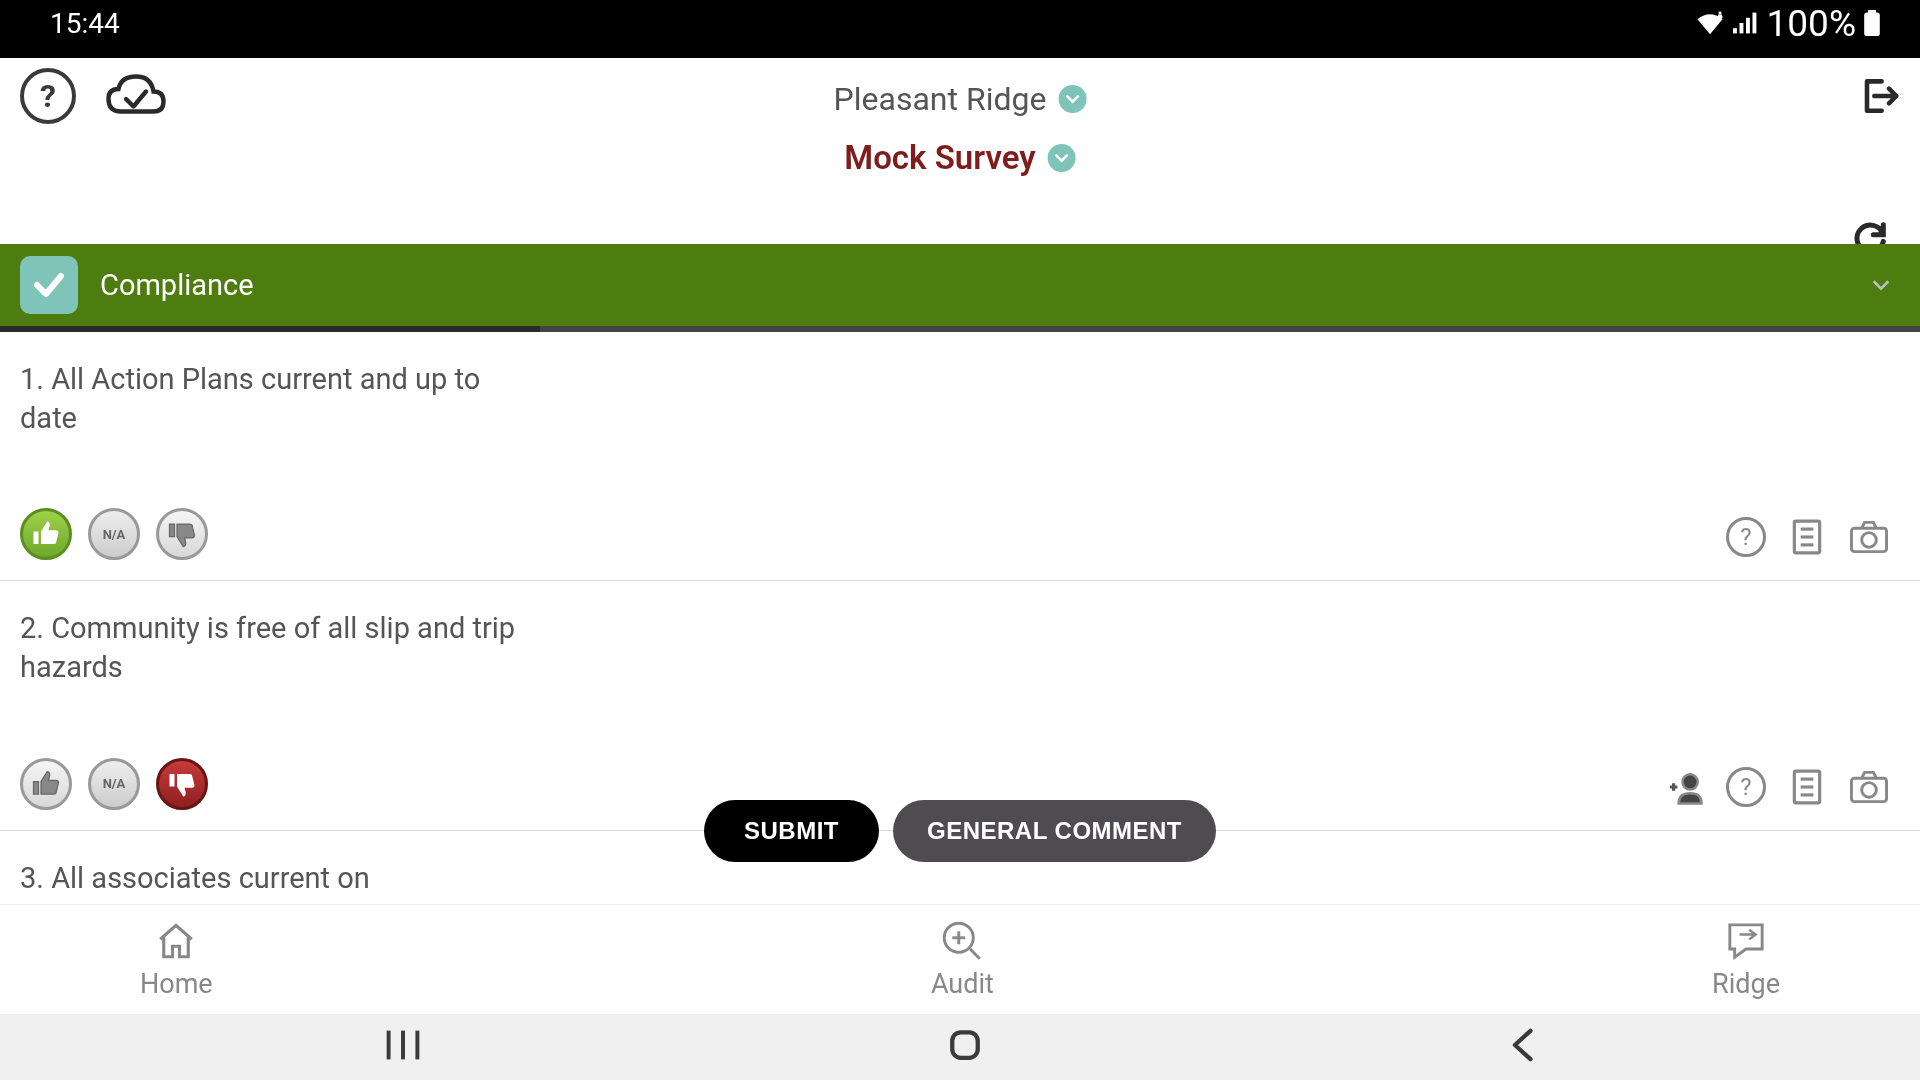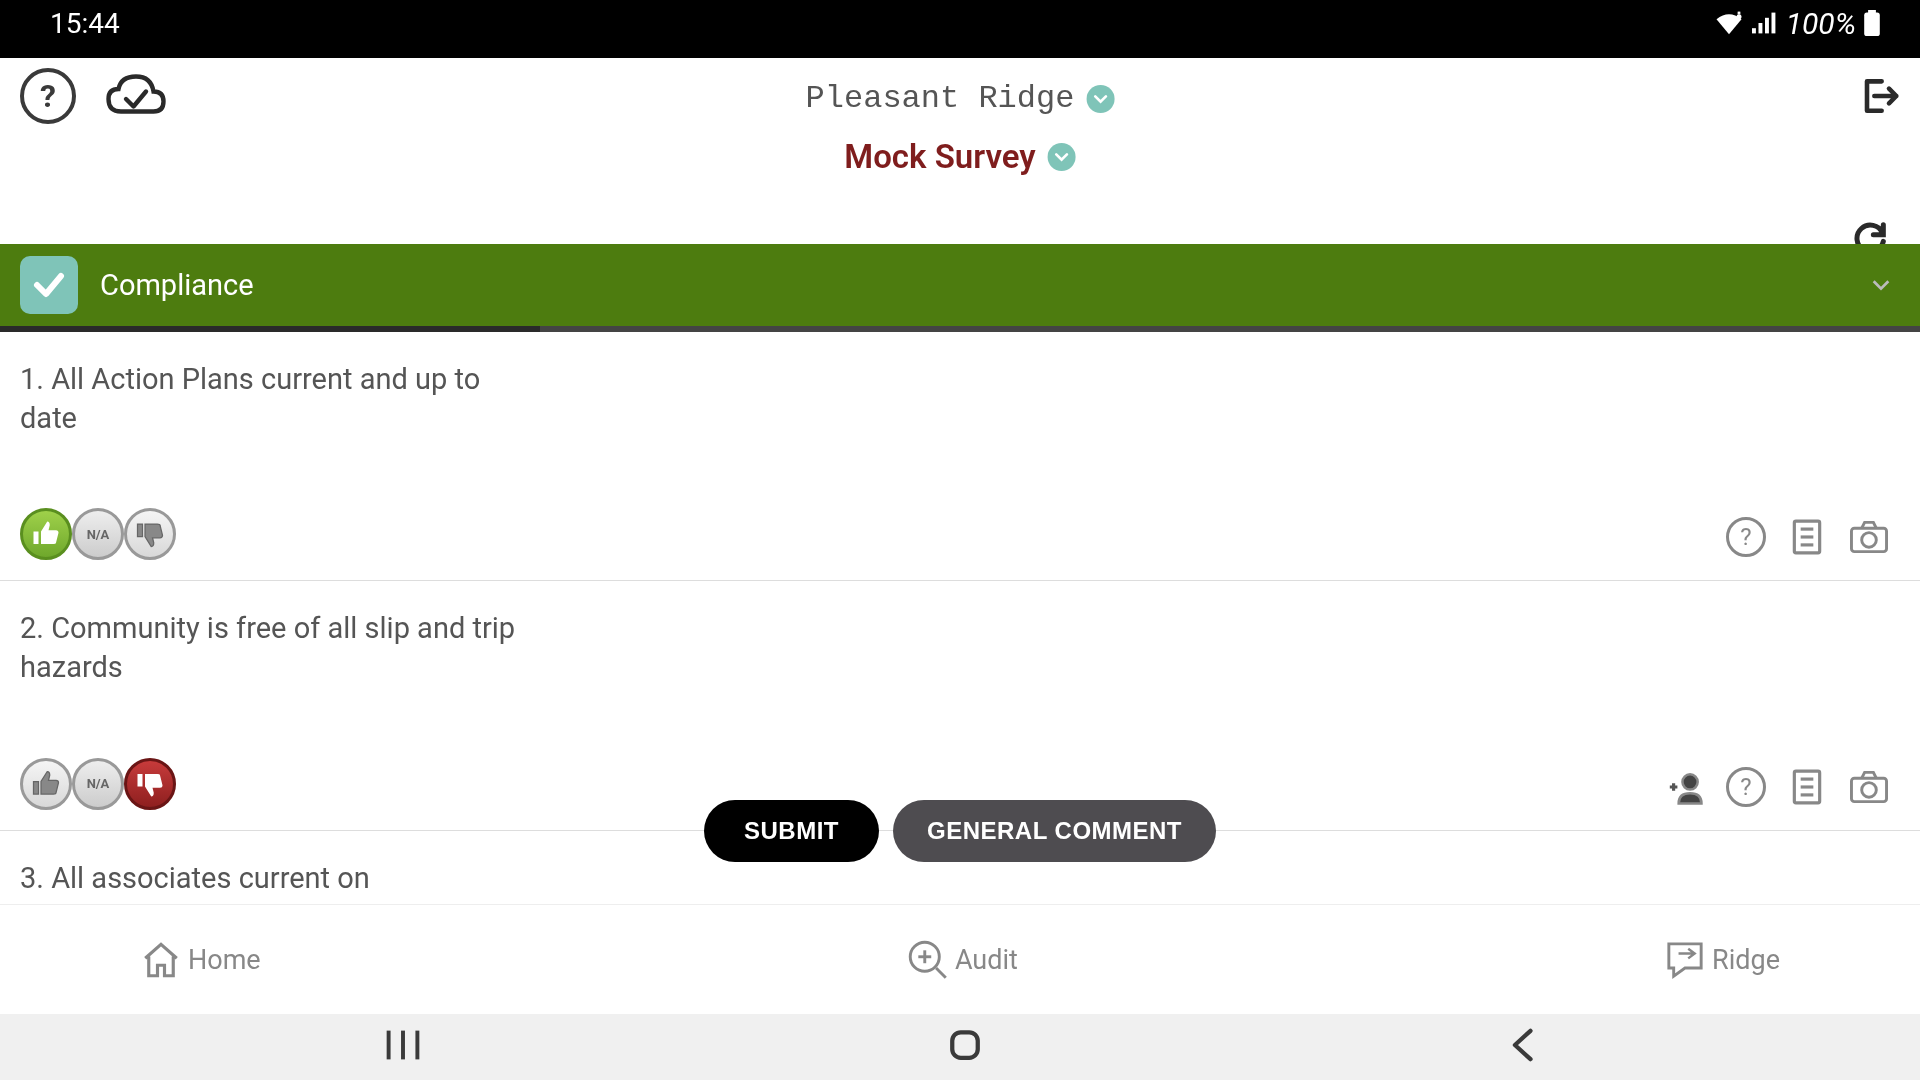--- a/index.html
+++ b/index.html
@@ -12,37 +12,37 @@
   
   .app-header { background: #fff; padding: 10px 20px 10px 20px; position: relative; }
   .header-top { display: flex; align-items: center; justify-content: space-between; }
   .header-left-icons { display: flex; gap: 30px; align-items: center; }
   .icon-circle { width: 56px; height: 56px; border: 4px solid #3a3a3a; border-radius: 50%; display: flex; align-items: center; justify-content: center; font-size: 32px; color: #3a3a3a; font-weight: bold; }
   .cloud-icon { width: 60px; height: 45px; }
   .logout-icon { font-size: 42px; color: #2a2a2a; }
   .refresh-icon { font-size: 36px; color: #2a2a2a; position: absolute; right: 30px; top: 160px; }
   .header-titles { position: absolute; left: 50%; transform: translateX(-50%); text-align: center; top: 22px; }
   .title-row { display: flex; align-items: center; justify-content: center; gap: 12px; margin-bottom: 20px; }
-  .location-title { font-size: 32px; color: #555; font-family: Liberation Mono, monospace; }
+  .location-title { font-size: 32px; color: #555; }
   .survey-title { font-size: 33px; color: #7f1d1d; font-weight: 600; }
   .dropdown-chevron { width: 28px; height: 28px; background: #7fc4b8; border-radius: 50%; display: inline-flex; align-items: center; justify-content: center; color: #fff; }
   .dropdown-chevron svg { width: 16px; height: 16px; }
   
   
   .section-header { margin-top: 110px; background: #4d7c0f; height: 82px; display: flex; align-items: center; padding: 0 20px; color: #fff; font-size: 29px; position: relative; }
   .section-check { width: 58px; height: 58px; background: #7fc4b8; border-radius: 10px; display: flex; align-items: center; justify-content: center; margin-right: 22px; }
   .section-check svg { width: 36px; height: 36px; stroke: #fff; }
   .section-chevron { position: absolute; right: 28px; color: #ccc; }
   .progress-underline { height: 6px; background: #444; width: 100%; position: relative; }
   .progress-fill { position: absolute; left: 0; top: 0; height: 100%; width: 540px; background: #2a2a2a; }
   
   
   .question { padding: 28px 20px 20px 20px; border-bottom: 1px solid #ddd; position: relative; }
   .question-text { font-size: 29px; color: #555; line-height: 1.35; max-width: 520px; }
-  .answer-row { display: flex; align-items: center; margin-top: 70px; }
+  .answer-row { display: flex; align-items: center; margin-top: 70px; gap: 16px; }
   .rating-btn { width: 52px; height: 52px; border-radius: 50%; display: flex; align-items: center; justify-content: center; border: 3px solid #999; background: linear-gradient(#f5f5f5,#d8d8d8); }
   .rating-btn.up.selected { background: linear-gradient(#9fd14a,#6fa82c); border-color: #5a8f1f; }
   .rating-btn.down.selected { background: linear-gradient(#c73b3b,#8e1f1f); border-color: #6a1515; }
   .rating-btn svg { width: 30px; height: 30px; }
   .rating-btn .thumb-up { fill: #fff; }
   .rating-btn.unselected .thumb-up, .rating-btn.unselected .thumb-down { fill: #888; stroke: #666; }
   .rating-btn.na { font-size: 13px; font-weight: bold; color: #666; background: linear-gradient(#eee,#ccc); }
   .question-actions { position: absolute; right: 30px; bottom: 22px; display: flex; gap: 20px; align-items: center; }
   .action-icon { width: 42px; height: 42px; display: flex; align-items: center; justify-content: center; color: #888; }
   .action-icon svg { width: 38px; height: 38px; stroke: #888; fill: none; stroke-width: 2; }
@@ -51,21 +51,21 @@
   .question.last { border-bottom: none; }
   
   
   .submit-row { position: absolute; left:0; right:0; display: flex; justify-content: center; gap: 14px; top: 800px; }
   .btn { height: 62px; border-radius: 32px; padding: 0 40px; font-size: 24px; font-weight: 600; letter-spacing: 0.5px; border: none; display: flex; align-items: center; }
   .btn-submit { background: #000000; color: #fff; }
   .btn-comment { background: #4e4c50; color: #fff; padding: 11px 34px; }
   
   
   .tab-bar { position: absolute; bottom: 66px; left: 0; right: 0; height: 110px; background: #fff; display: flex; justify-content: space-between; align-items: center; padding: 0 140px; border-top: 1px solid #eee; }
-  .tab-item { display: flex; flex-direction: row; align-items: center; gap: 6px; color: #888; font-size: 27px; }
+  .tab-item { display: flex; flex-direction: column; align-items: center; gap: 6px; color: #888; font-size: 27px; }
   .tab-item svg { width: 42px; height: 42px; stroke: #888; fill: none; stroke-width: 1.8; }
   
   
   .sys-nav { position: absolute; bottom: 0; left: 0; right: 0; height: 66px; background: #f0f0f0; display: flex; justify-content: space-around; align-items: center; padding: 0 120px; }
   .sys-nav-item { color: #3a3a3a; }
 </style>
 </head>
 <body>
 
 <div class="status-bar">
@@ -75,21 +75,21 @@
         <path d="M12 18 L2 6 Q12 -2 22 6 Z" fill="#fff"></path>
         <circle cx="20" cy="4" r="2" fill="#fff"></circle>
         <path d="M19 2 L21 0 M21 2 L19 0" stroke="#fff" stroke-width="1"></path>
       </svg>
     <svg width="26" height="22" viewBox="0 0 20 16">
         <rect x="0" y="12" width="3" height="4" fill="#fff"></rect>
         <rect x="5" y="8" width="3" height="8" fill="#fff"></rect>
         <rect x="10" y="4" width="3" height="12" fill="#fff"></rect>
         <rect x="15" y="0" width="3" height="16" fill="#fff"></rect>
       </svg>
-    <span style="font-size:30px;font-style:italic;">100%</span>
+    <span style="font-size:37px;">100%</span>
     <svg width="16" height="26" viewBox="0 0 12 20">
         <rect x="0" y="2" width="12" height="18" rx="2" fill="#fff"></rect>
         <rect x="3" y="0" width="6" height="3" fill="#fff"></rect>
       </svg>
   </div>
 </div>
 
 <div class="app-header">
   <div class="header-top">
     <div class="header-left-icons">

